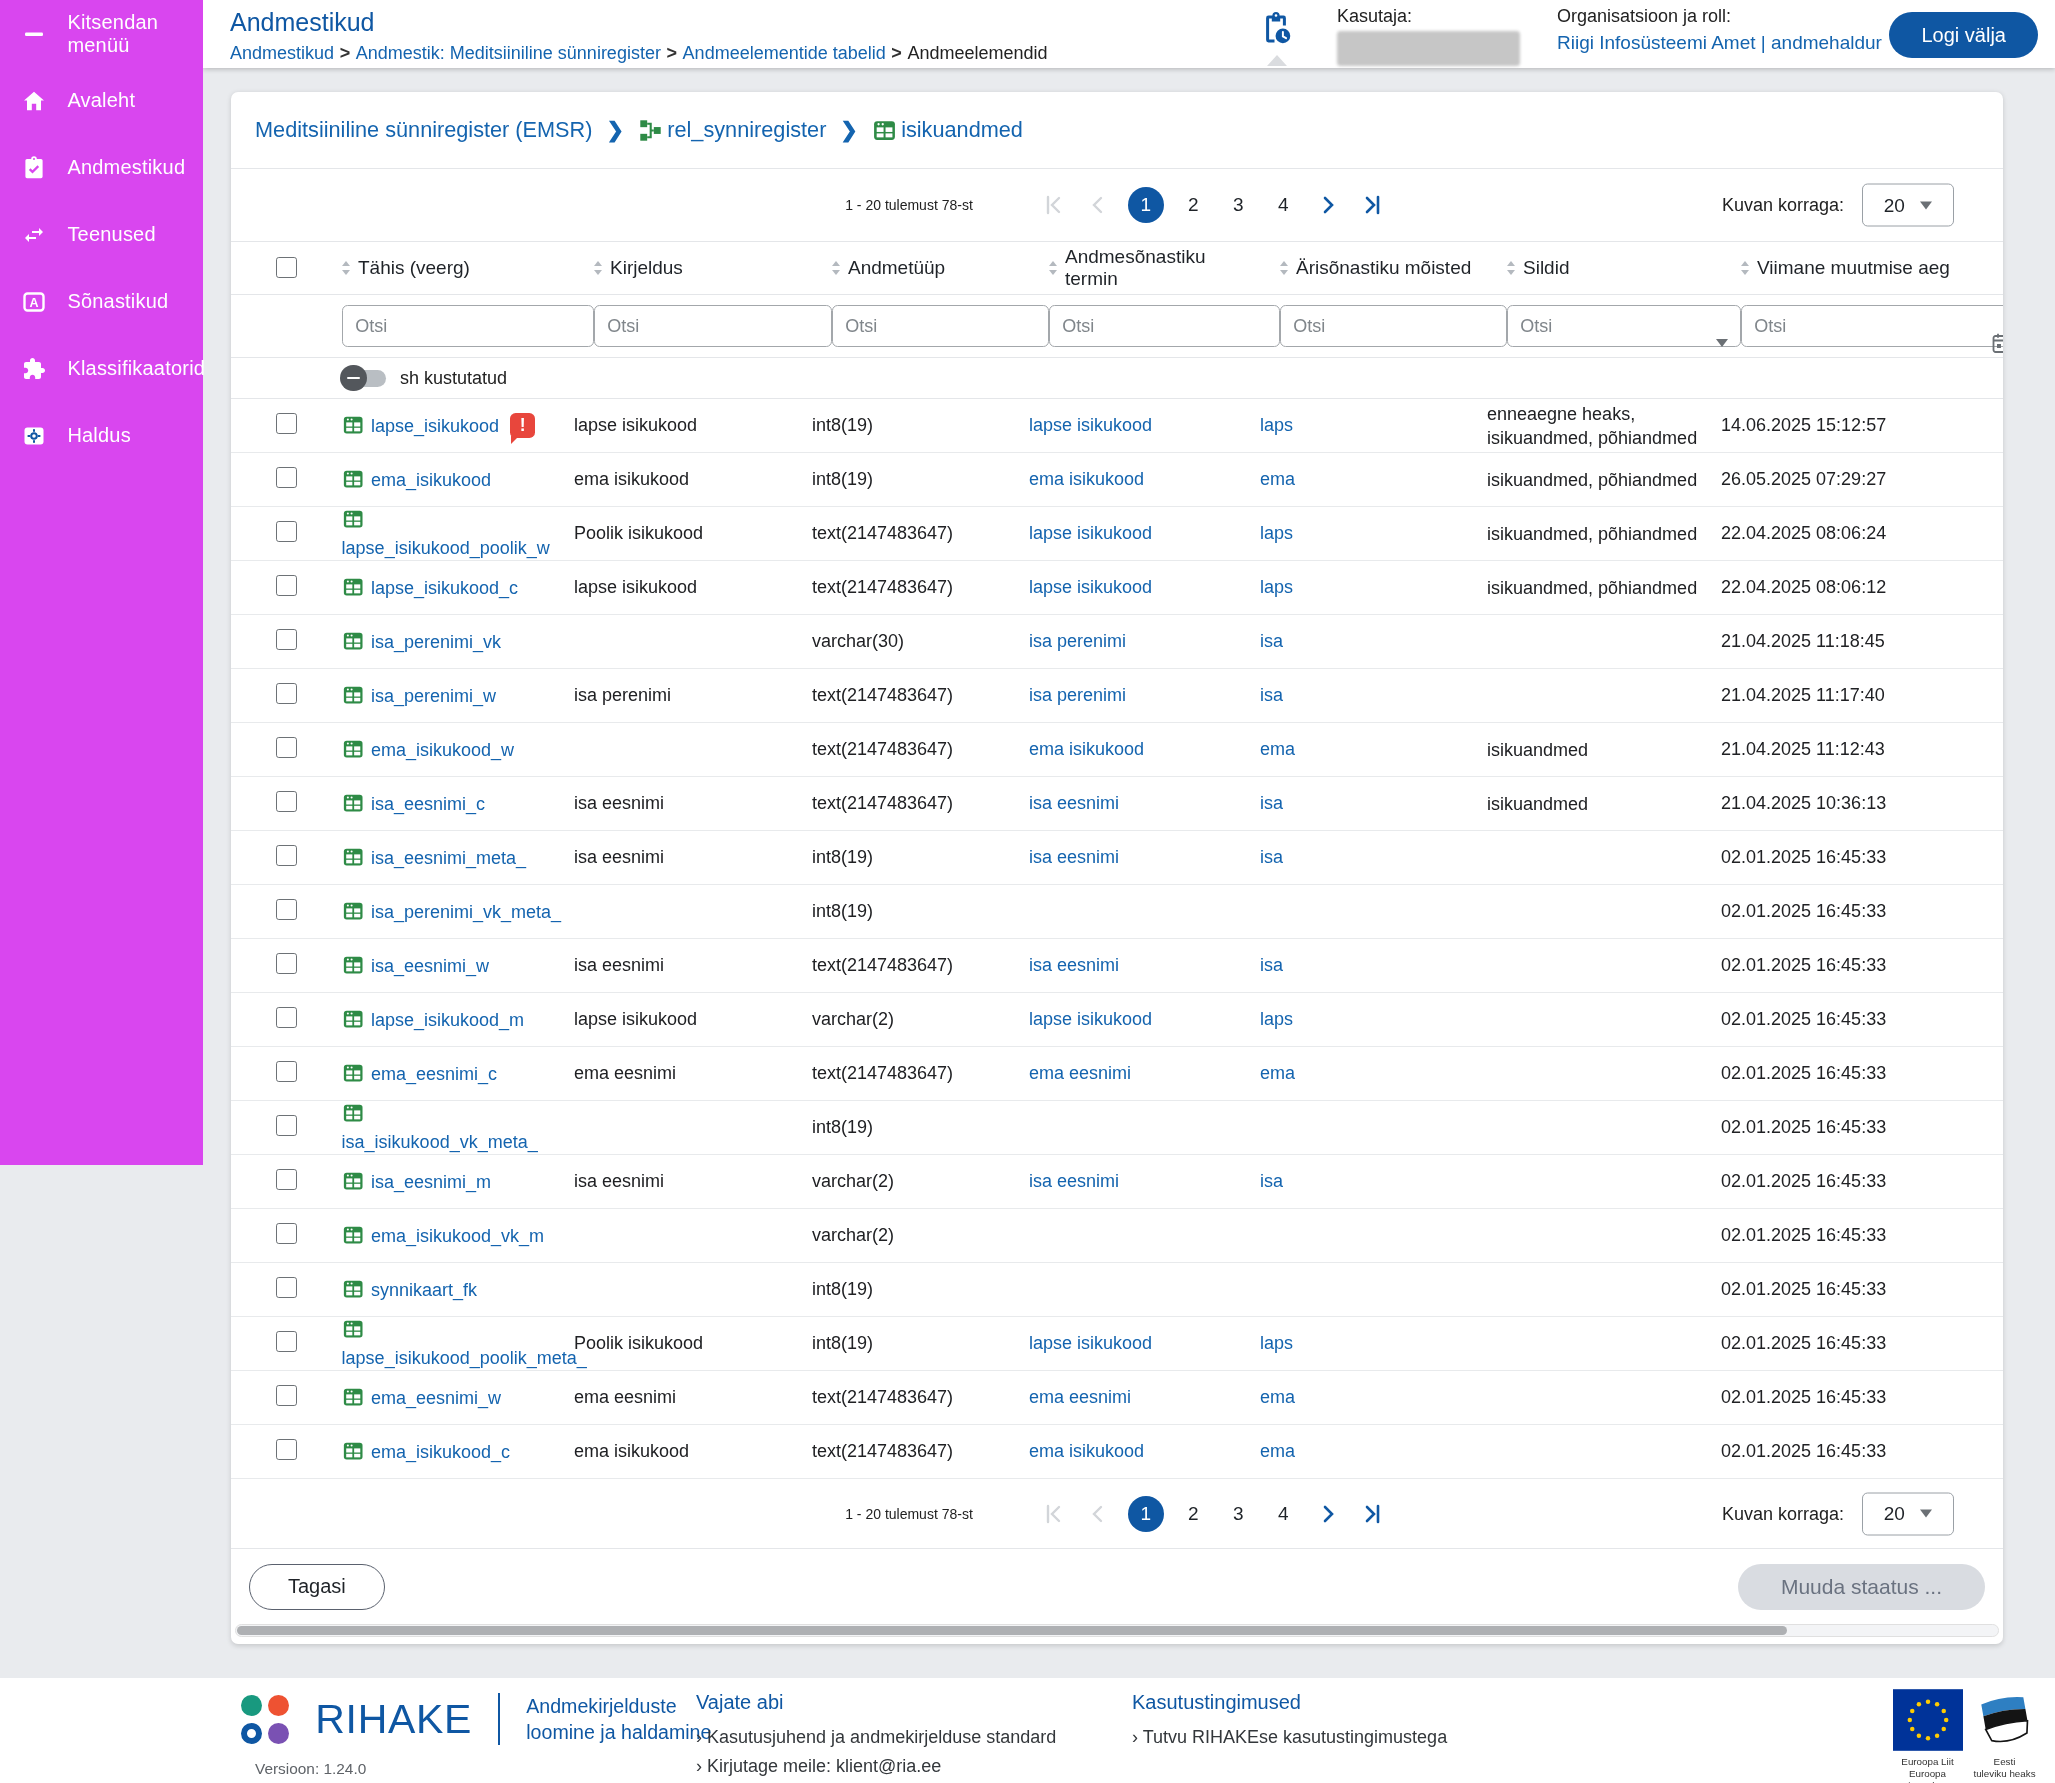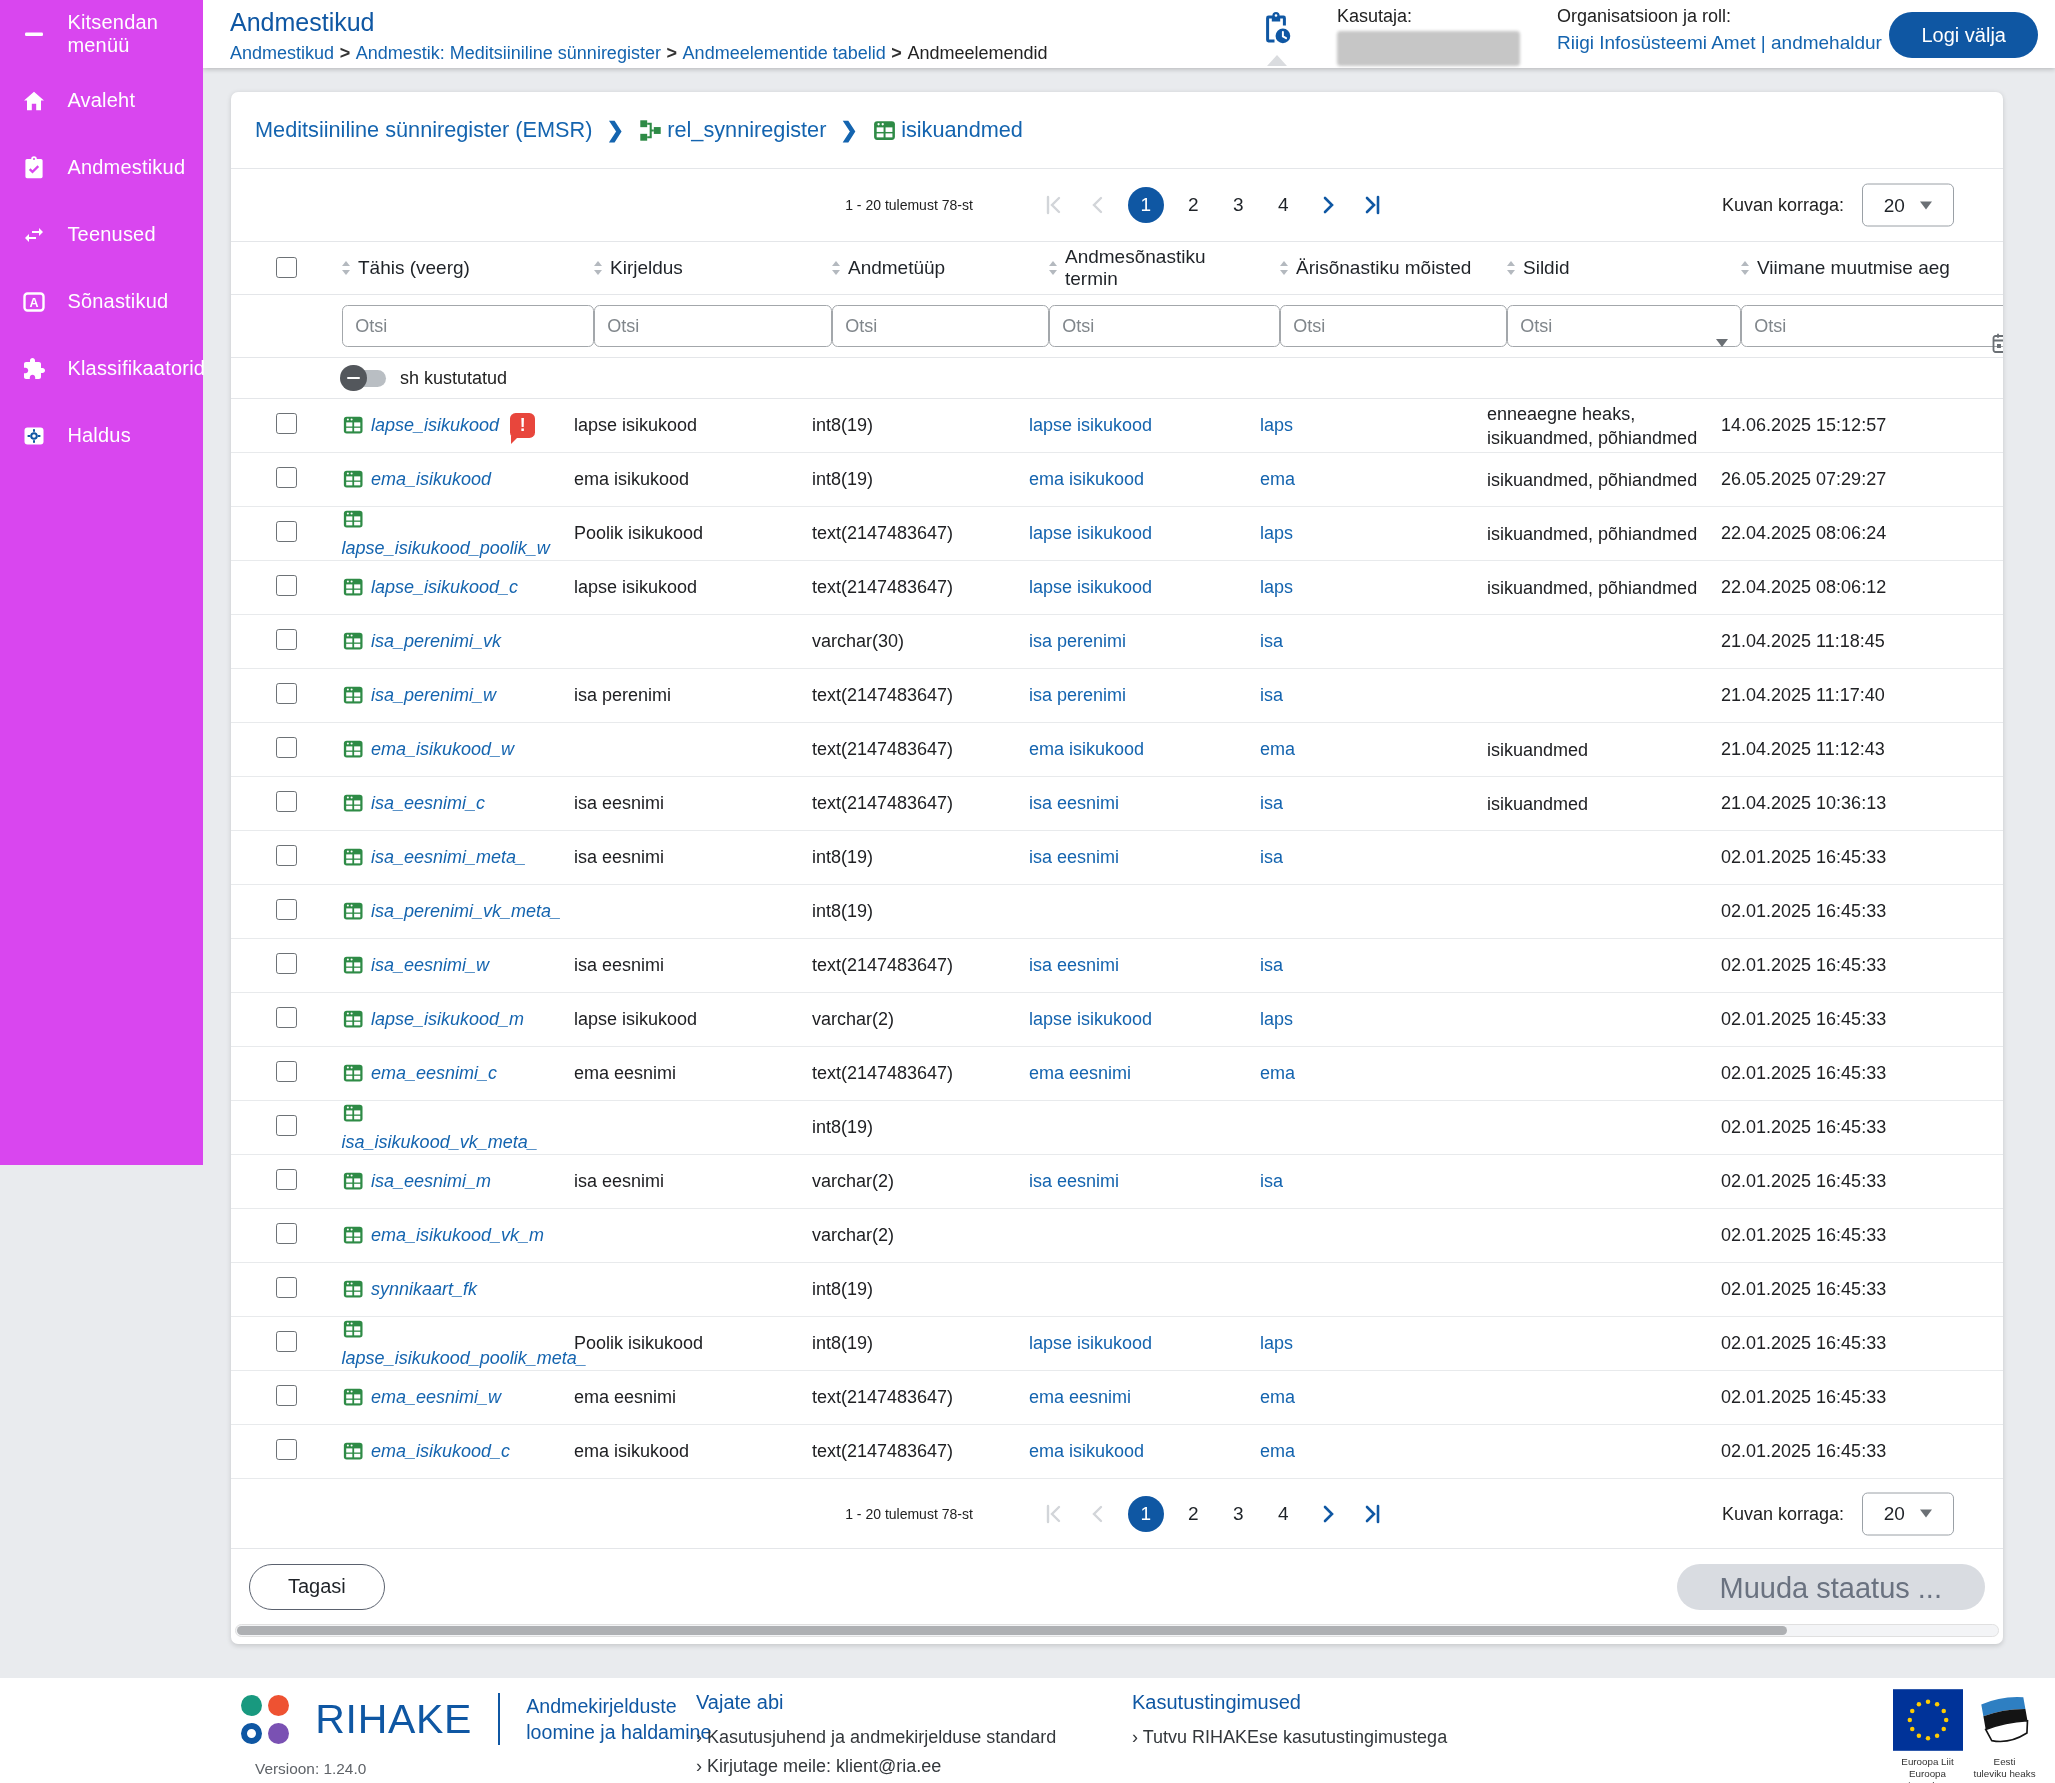--- a/index.html
+++ b/index.html
@@ -78,30 +78,30 @@
   .toggle-row { height:41px; border-bottom:0.7px solid #e4e6e9; display:flex; align-items:center; padding-left:112px; gap:14px; }
   .toggle { position:relative; width:43px; height:17px; background:#b9bec3; border-radius:8.4px; cursor:pointer; }
   .toggle .knob { position:absolute; left:-2.8px; top:-4.9px; width:26.6px; height:26.6px; border-radius:50%; background:#53575c; display:flex; align-items:center; justify-content:center; }
   .toggle .knob::after { content:""; width:12.6px; height:2.8px; background:#fff; border-radius:1.4px; }
   .toggle-label { font-size:18px; color:#222; }
 
   .trow { min-height:54px; border-bottom:0.7px solid #e8eaec; }
   .trow .cell { font-size:18px; padding-right:11.2px; }
   .trow .txt { color:#202124; }
   .c-name { padding-left:19.6px; }
-  .rowlink { display:flex; align-items:center; flex-wrap:wrap; gap:7px; color:#1464af; font-size:18px;font-style:italic; }
+  .rowlink { display:flex; align-items:flex-end; flex-wrap:wrap; gap:7px; color:#1464af; font-size:18px; }
   .rowlink svg { width:22.4px; height:22.4px; }
   .namecell { display:flex; align-items:center; }
   .alert { position:relative; margin-left:11.2px; width:25px; height:25px; background:#e8463c; border-radius:5.6px; color:#fff; font-weight:700; font-size:17.5px; display:flex; align-items:center; justify-content:center; }
   .alert::after { content:""; position:absolute; left:0.7px; bottom:-6.3px; border:4.9px solid transparent; border-top-color:#e8463c; border-left-color:#e8463c; }
   .tags { line-height:24px; }
 
   .actions { height:75px; display:flex; align-items:center; justify-content:space-between; padding:0 18px; }
   .btn-back { height:46px; padding:0 38px; border:1.4px solid #5a616e; border-radius:23px; background:#fff; font-size:20px; font-weight:500; color:#1f2328; font-family:inherit; cursor:pointer; }
-  .btn-status { height:46px; padding:8px 43px; border:none; border-radius:23px; background:#d9dce1; font-size:29px; color:#6a7280; font-family:inherit; cursor:not-allowed; }
+  .btn-status { height:46px; padding:8px 43px; border:none; border-radius:23px; background:#d9dce1; font-size:21px; color:#6a7280; font-family:inherit; cursor:not-allowed; }
   .hscroll { height:12.6px; margin:0 4.2px 7px; background:#f3f4f6; border:0.7px solid #e0e0e0; border-radius:6.3px; }
   .hthumb { width:88%; height:9.8px; margin:0.7px; background:#aeb0b3; border-radius:4.9px; cursor:grab; }
 
   
   .footer { position:absolute; left:0; top:1678px; width:2056px; height:106px; background:#fff; }
   .brand { position:absolute; left:241px; top:15.4px; display:flex; align-items:center; gap:26px; }
   .dots { display:grid; grid-template-columns:21px 21px; grid-template-rows:21px 21px; gap:6.3px; }
   .dots i { border-radius:50%; }
   .d1 { background:#18997f; } .d2 { background:#ee5232; }
   .d3 { background:#fff; border:6.3px solid #0f57a3; } .d4 { background:#7a51b3; }

